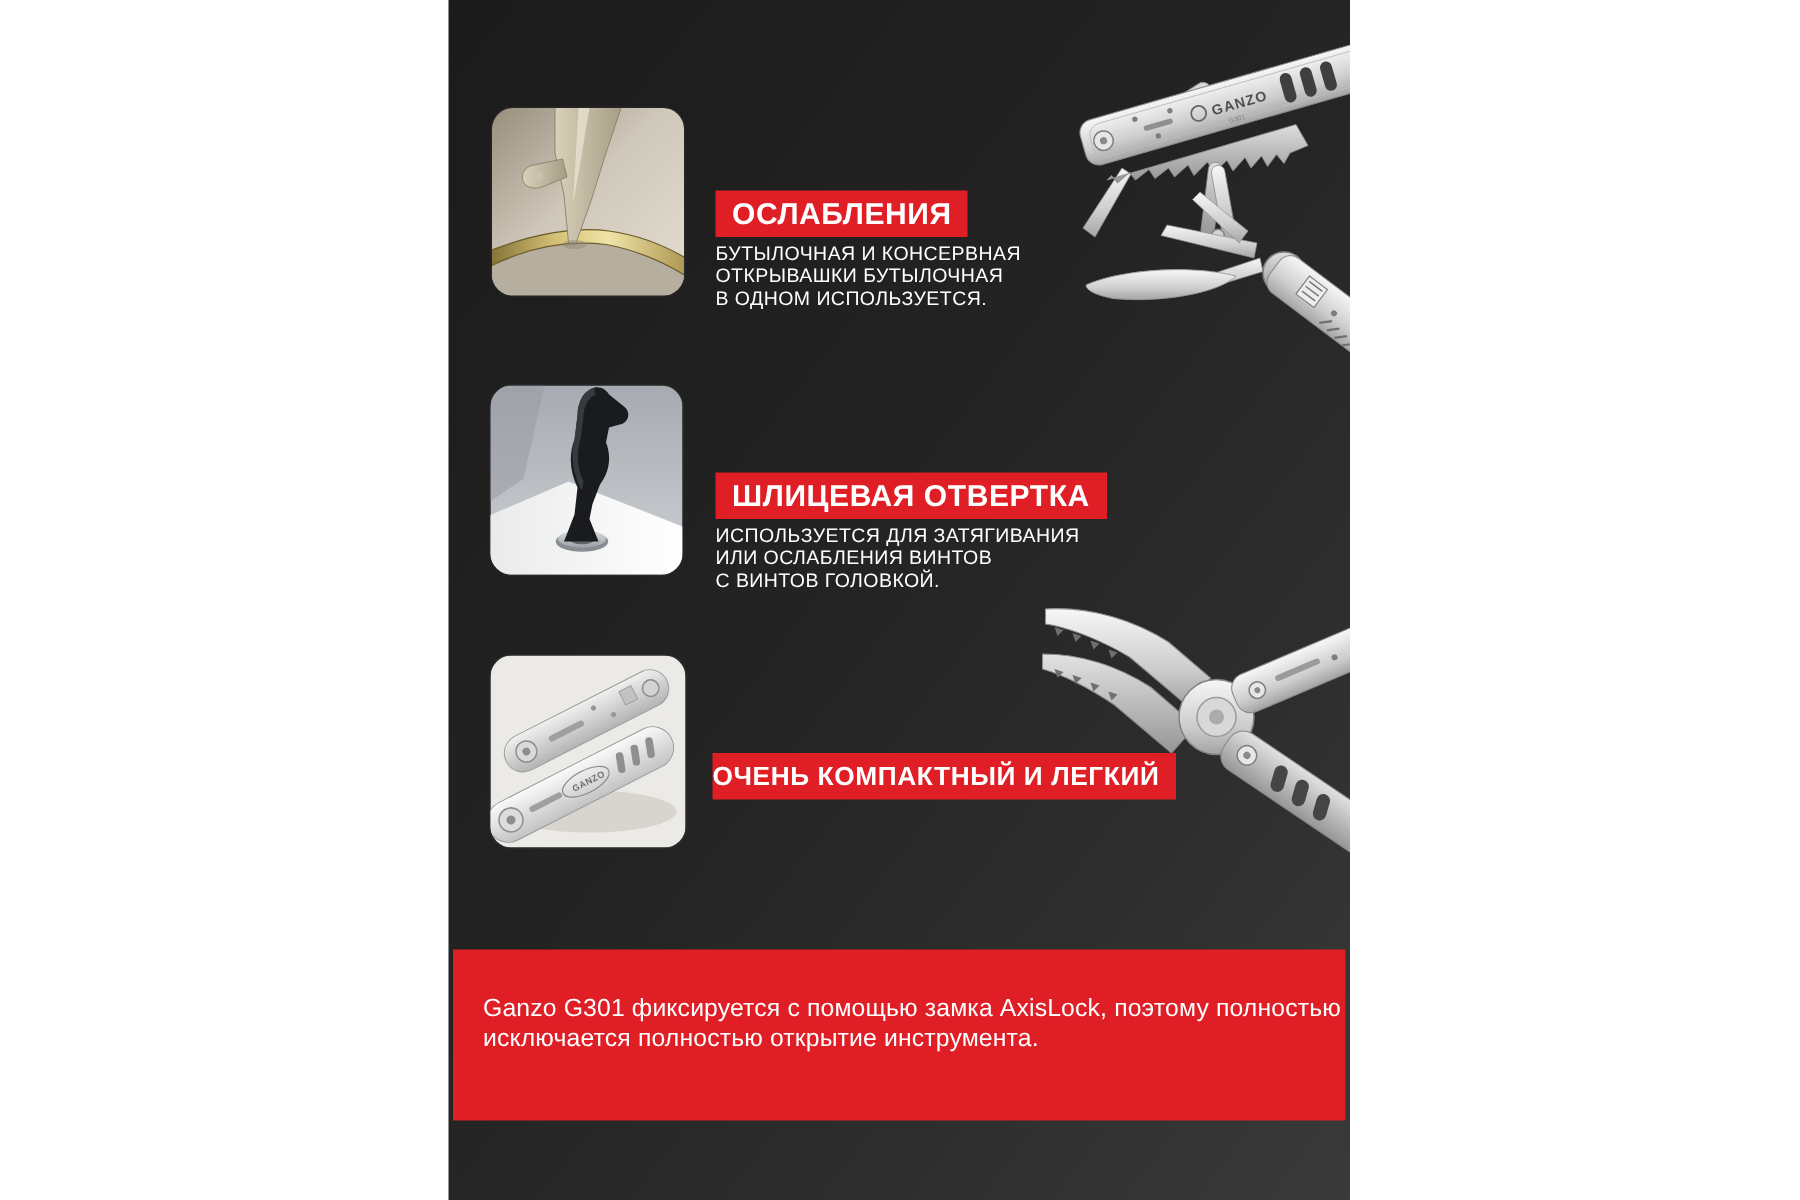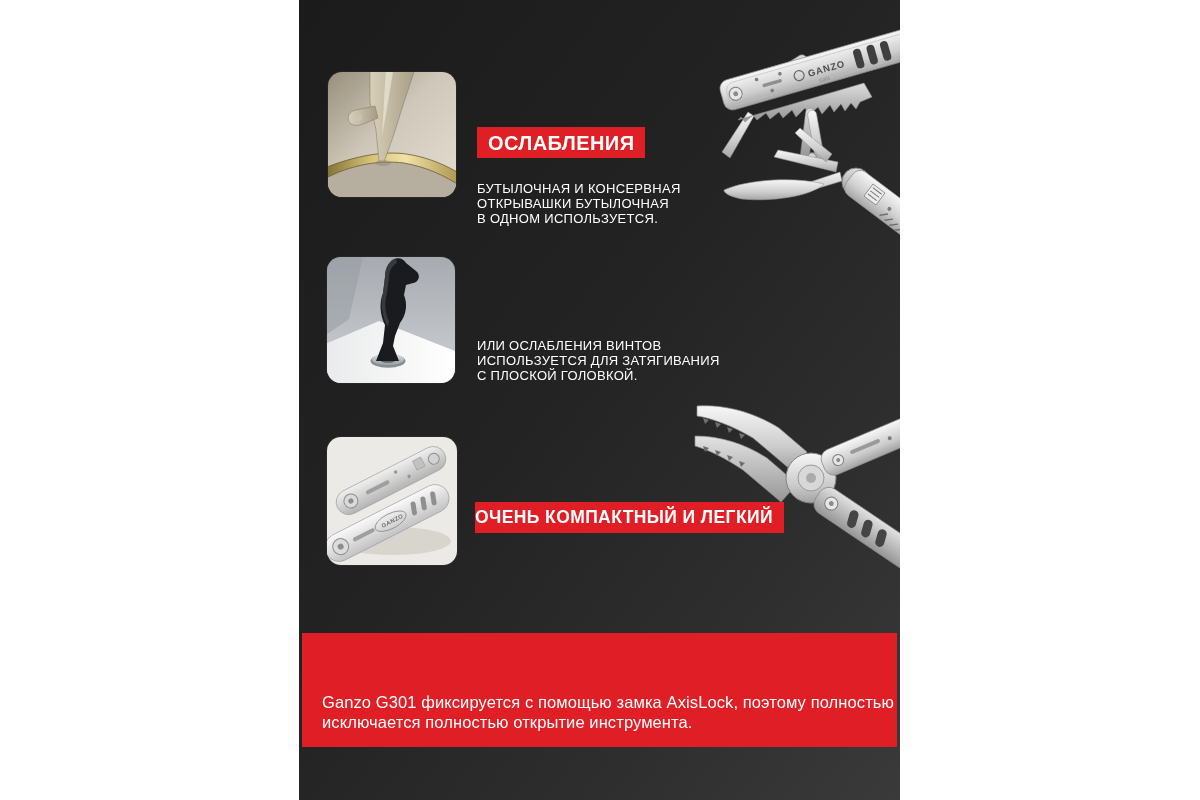--- a/index.html
+++ b/index.html
@@ -37,33 +37,33 @@
     line-height:1;
     letter-spacing:0.4px;
     padding:6px 11px 5px 11px;
     white-space:nowrap;
   }
   .banner--compact {
     position:absolute; left:176px; top:502px;
     font-size:17.5px; padding:7px 11px 6px 0;
   }
   .desc {
-    margin-top:23px;
+    margin-top:3px;
     color:#ffffff;
     font-size:13px;
     line-height:1.17;
     letter-spacing:0.3px;
   }
   .desc span { display:block; white-space:nowrap; }
 
   .footer-banner {
     position:absolute; left:3px; top:633px; width:595px; height:114px;
     background:#e01e25;
     color:#ffffff;
-    display:flex; flex-direction:column; justify-content:flex-end;
+    display:flex; flex-direction:column; justify-content:center;
     padding-left:20px; padding-bottom:14px;
     font-size:16.5px; line-height:1.2; letter-spacing:0.1px;
   }
   .footer-banner span { display:block; white-space:nowrap; }
 
   #tool-open  { right:0; top:4px;   width:192px; height:238px; }
   #pliers     { right:0; top:384px; width:205px; height:198px; }
 
   svg { overflow:visible; }
   svg text { font-family:"Liberation Sans", sans-serif; }
@@ -266,24 +266,25 @@
         <ellipse cx="61" cy="104" rx="17.5" ry="6.8" fill="#878d93"></ellipse>
         <ellipse cx="61" cy="102.3" rx="16" ry="5.8" fill="url(#t2w)"></ellipse>
         <ellipse cx="61" cy="102.8" rx="8" ry="3" fill="#5f6569"></ellipse>
         <g>
           <path d="M49,104 L56,86 L58,68 C53,58 52,46 56,36 L58,20 C58,10 63,3 69,1.5 C73,0.5 77,2.5 79,6 L89,14 C93,17 93,23 88,25.5 L79,28 L77,38 C81,48 79,58 73,66 L68,79 L66,89 L72,104 Z" fill="#1a1b1e"></path>
           <path d="M58,20 C58,10 63,3 69,1.5 L70,6 C65,8.5 62,14 62,21 L60,36 C57,46 58,56 62,64 L61,70 C55,60 53,46 56,36 Z" fill="#3c3f45" opacity="0.85"></path>
         </g>
       </svg>
     </div>
     <div class="ftext ftext2">
+      <div class="banner">ШЛИЦЕВАЯ ОТВЕРТКА</div>
       <div class="desc">
+        <span>ИСПОЛЬЗУЕТСЯ ДЛЯ ЗАТЯГИВАНИЯ</span>
         <span>ИЛИ ОСЛАБЛЕНИЯ ВИНТОВ</span>
-        <span>ИСПОЛЬЗУЕТСЯ ДЛЯ ЗАТЯГИВАНИЯ</span>
-        <span>С ПЛОСКОЙ ГОЛОВКОЙ.</span>
+        <span>С ВИНТОВ ГОЛОВКОЙ.</span>
       </div>
     </div>
 
     <div class="tile tile3">
       <svg viewBox="0 0 130 128">
         <defs>
           <linearGradient id="t3m" x1="0" y1="0" x2="0" y2="1">
             <stop offset="0" stop-color="#f0f0f0"></stop>
               <stop offset="1" stop-color="#b4b4b4"></stop>
           </linearGradient>

